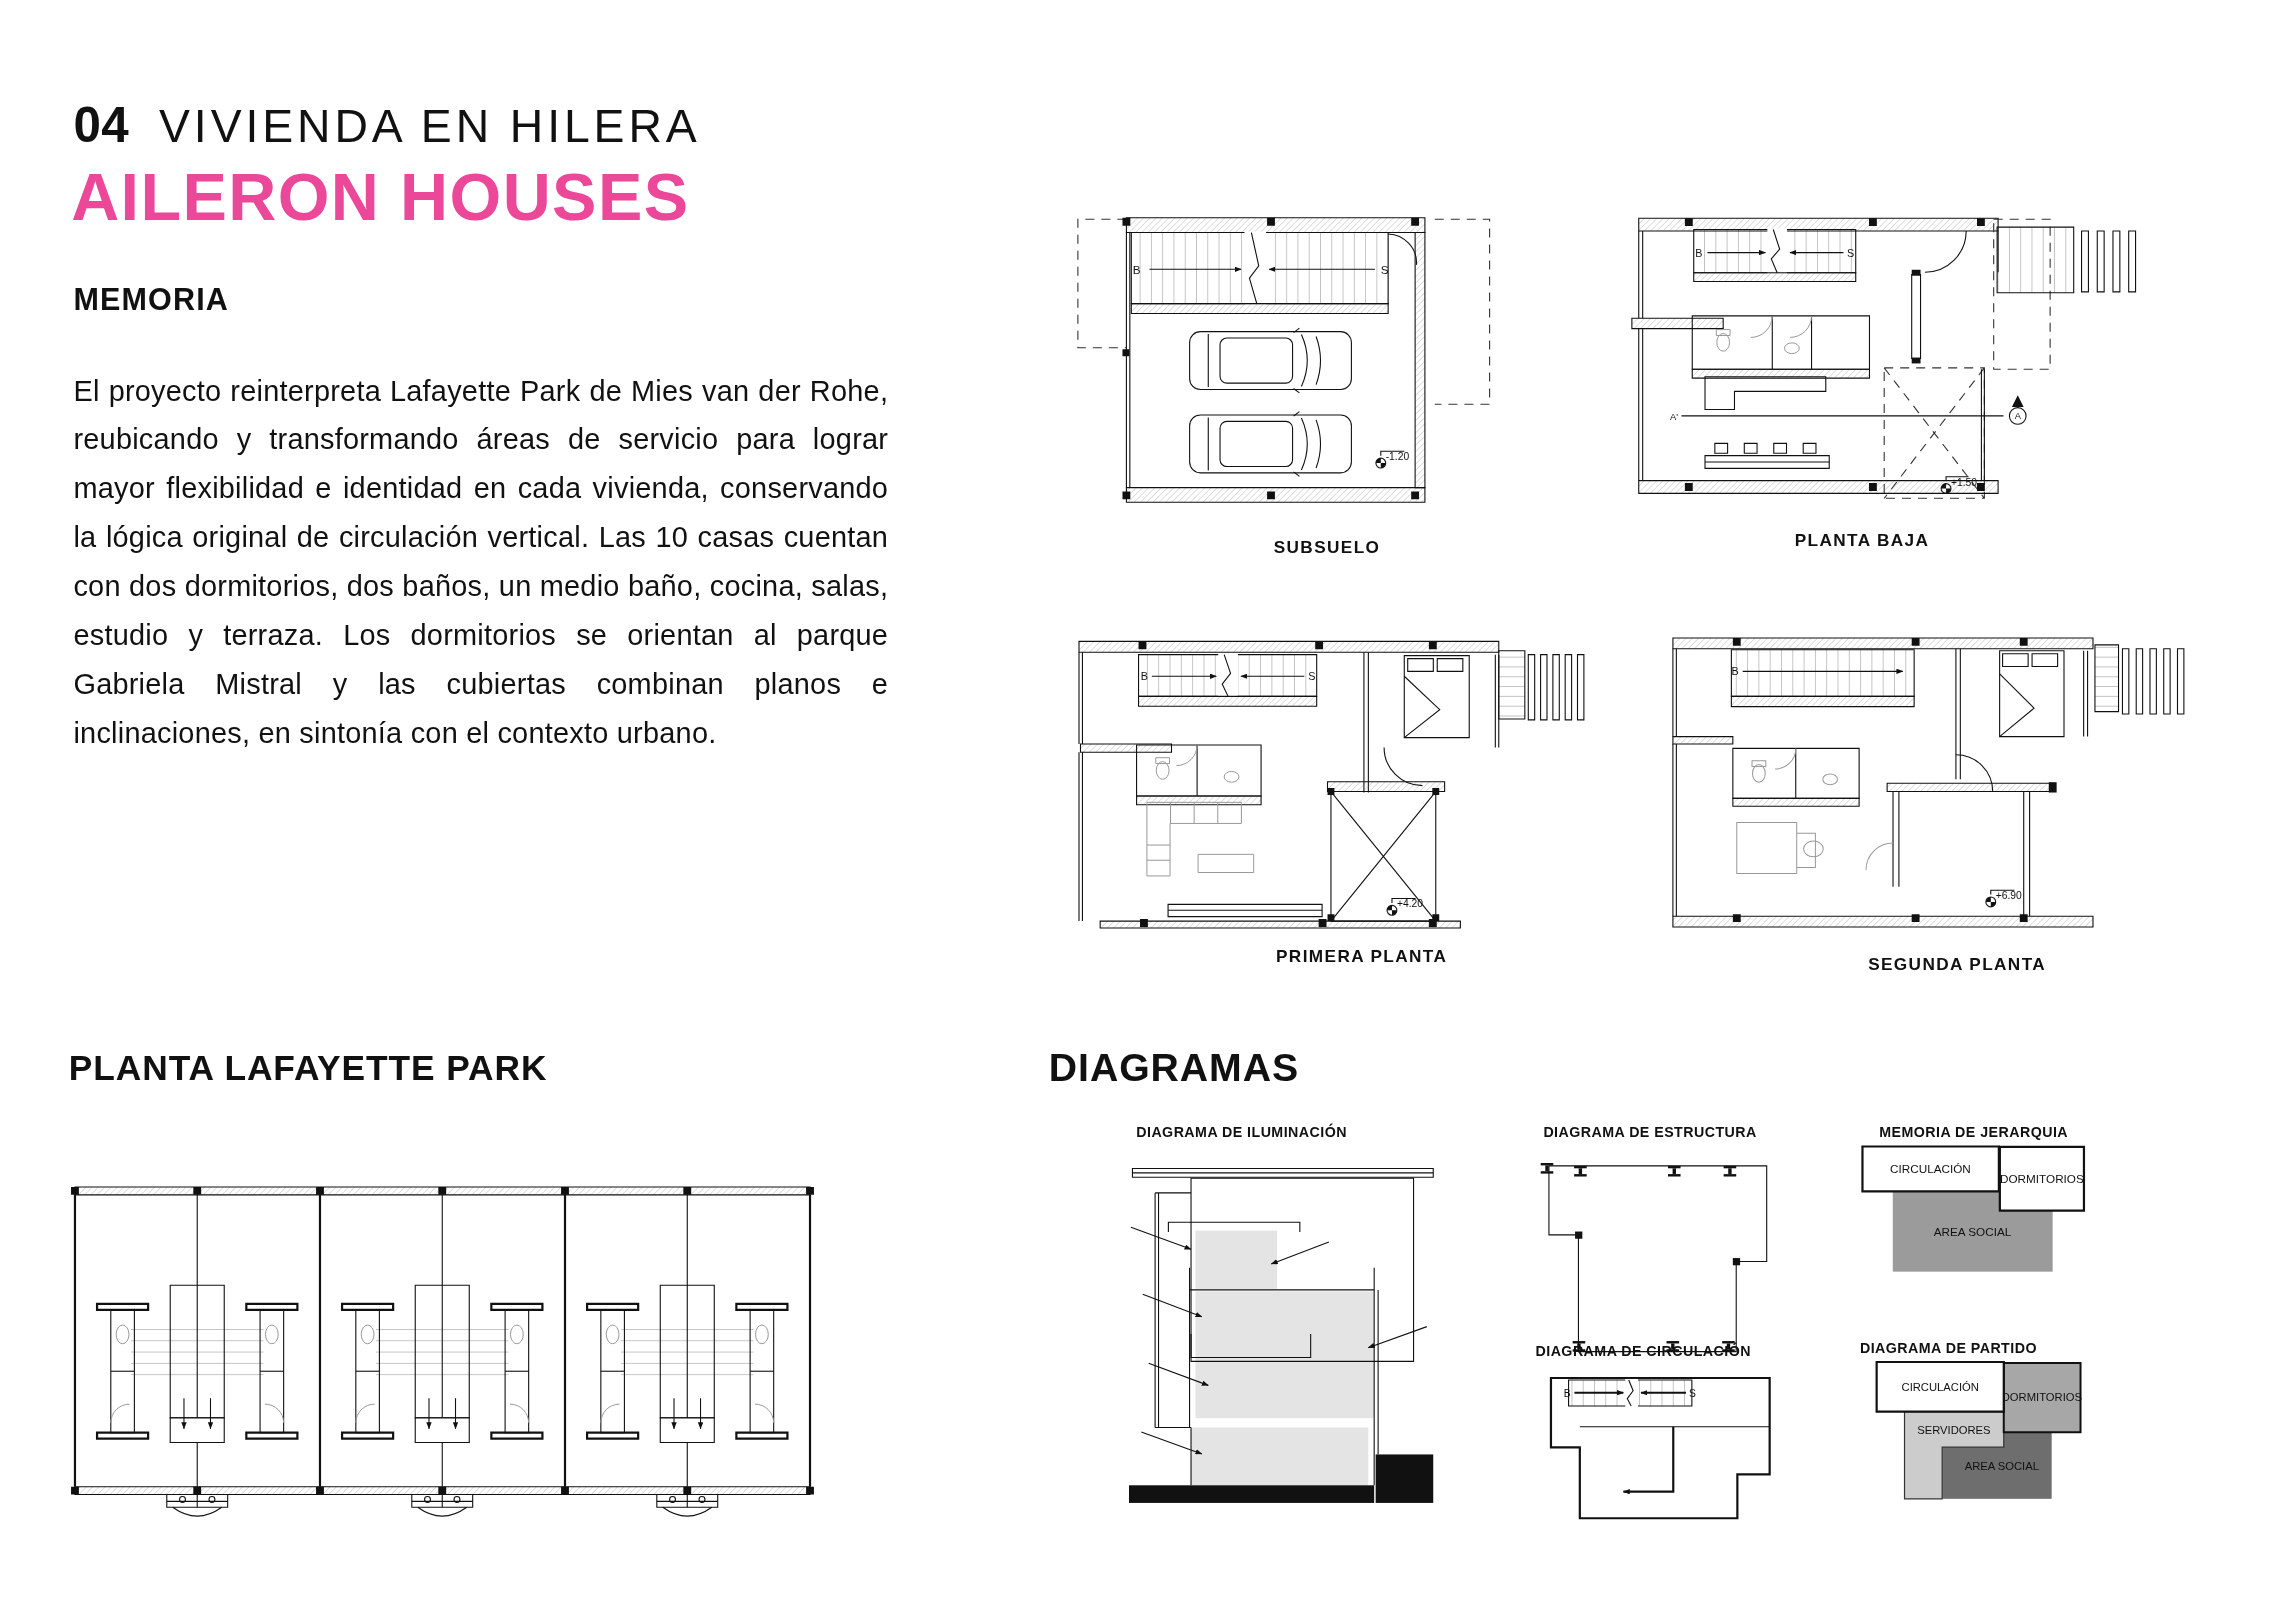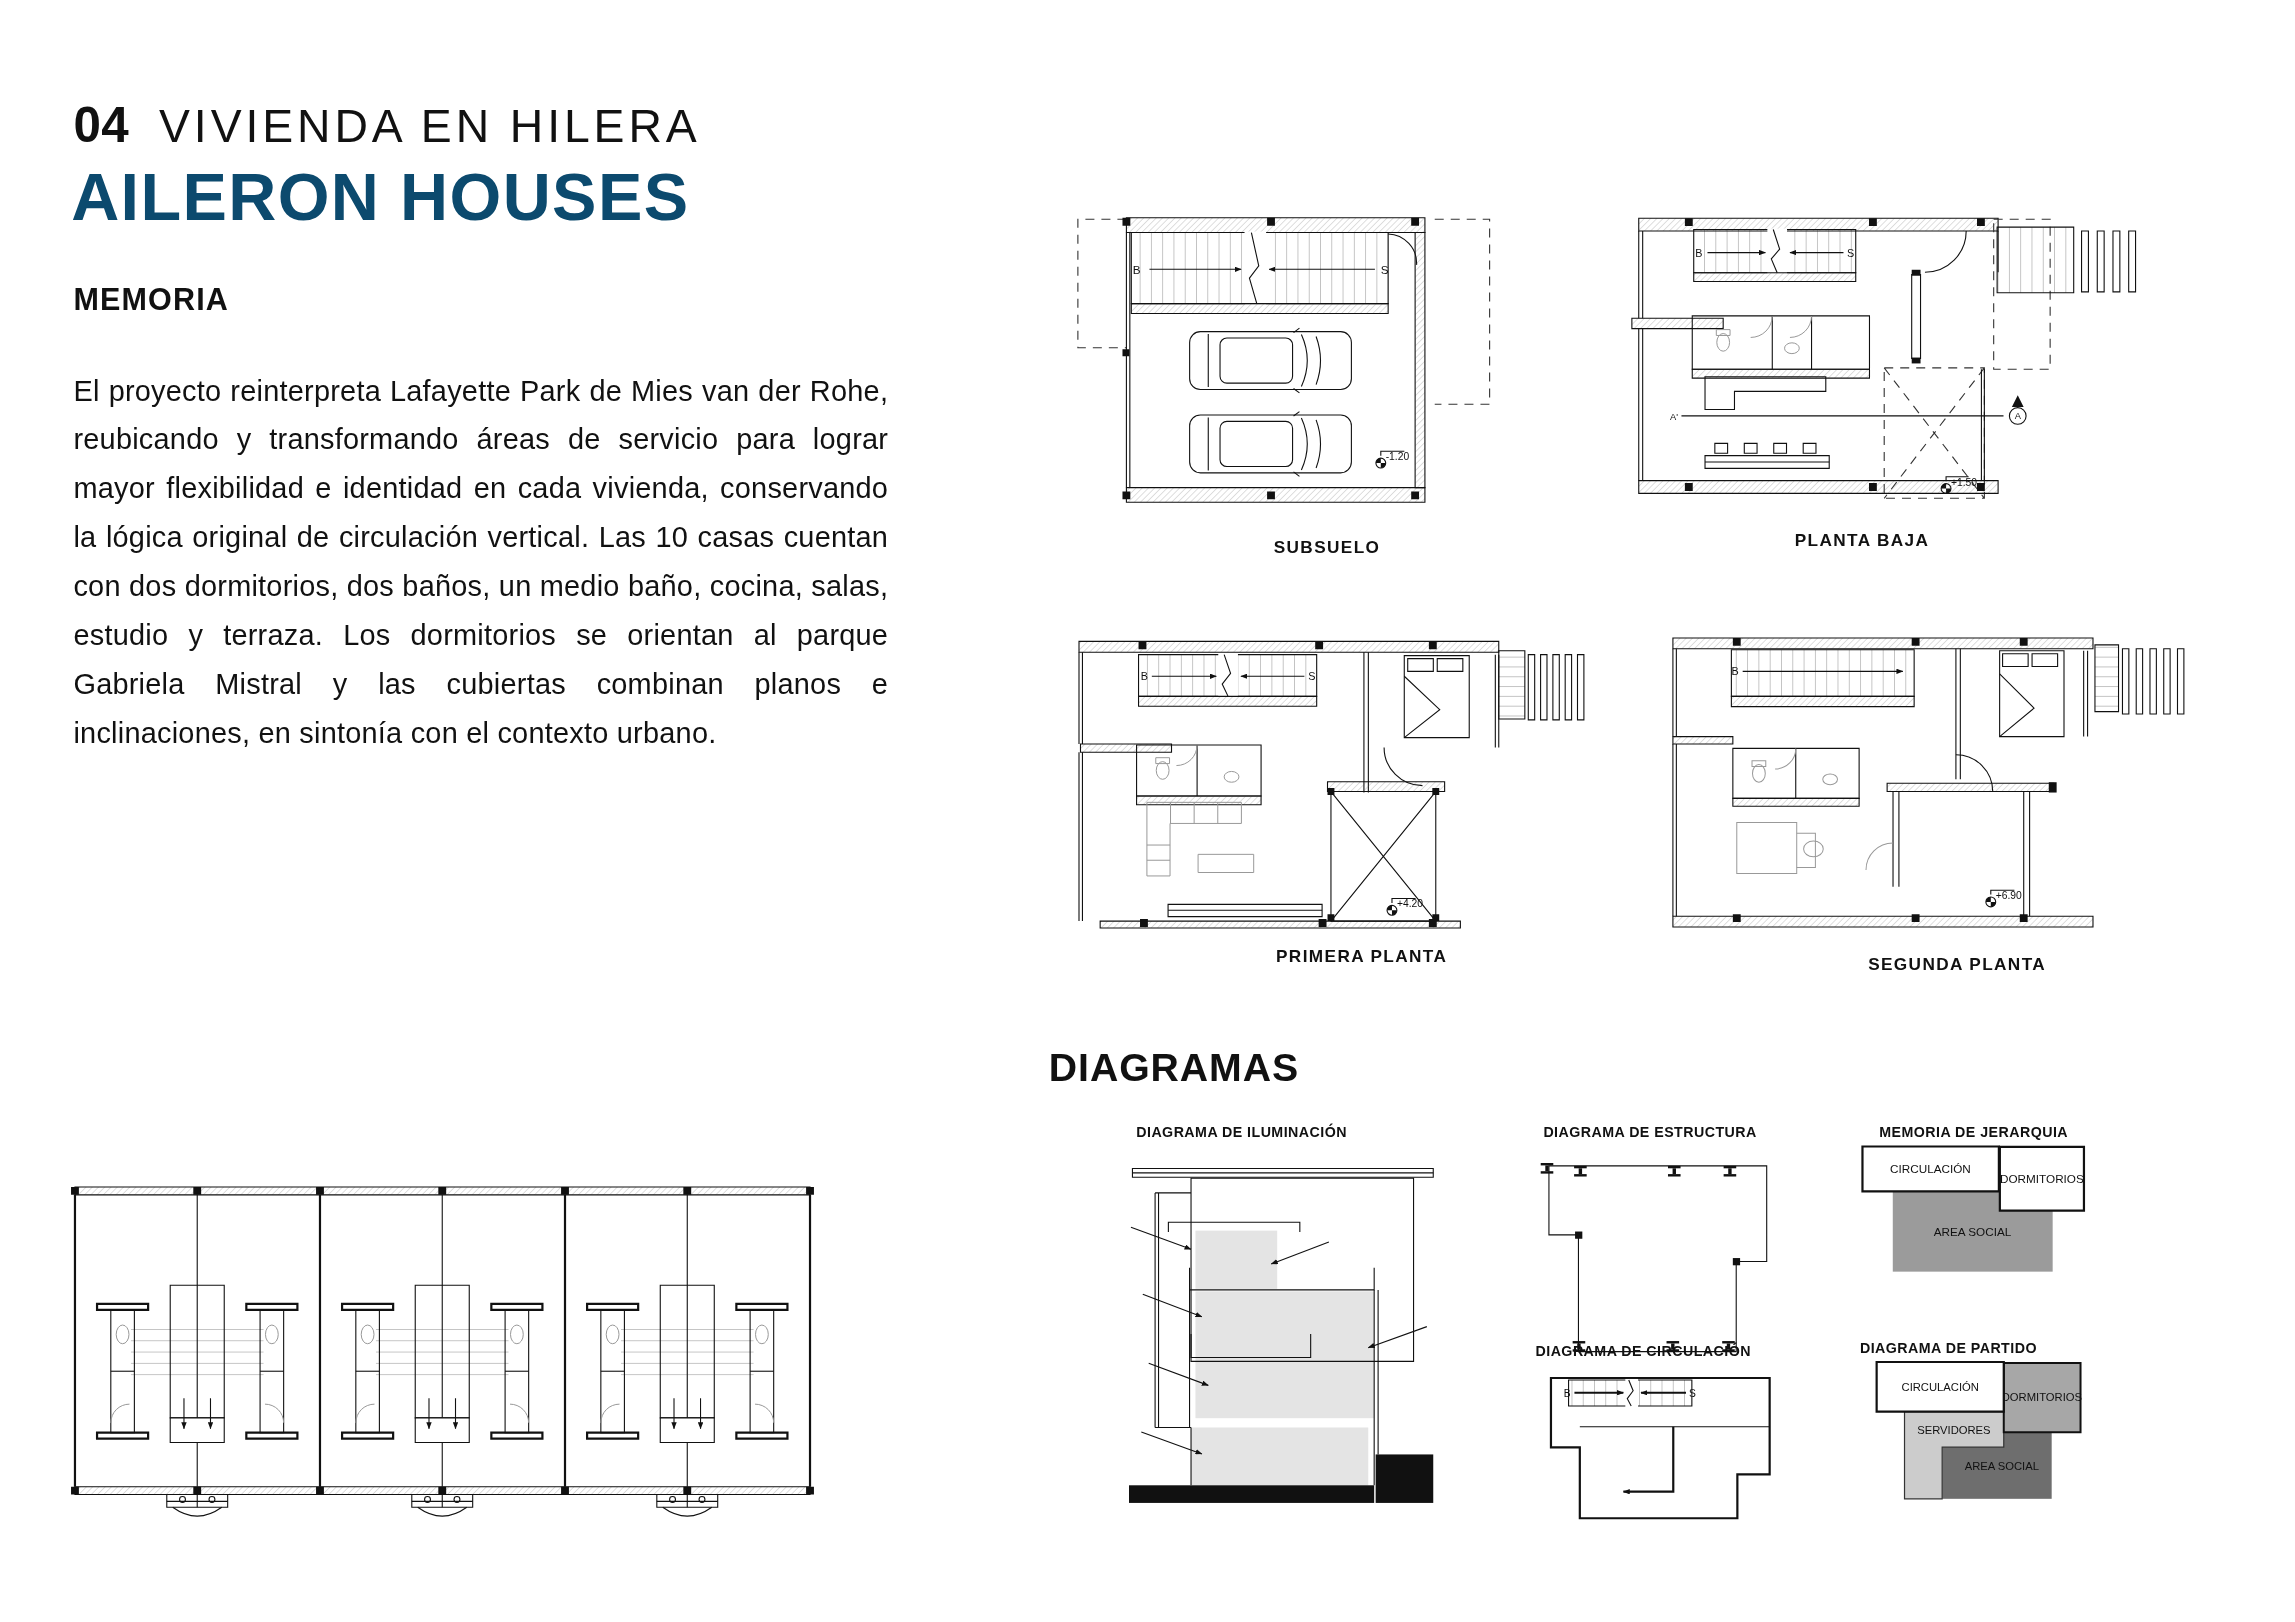--- a/index.html
+++ b/index.html
@@ -51,26 +51,27 @@
         <path class="ln" d="M38,5 V113 M228,6 Q252,59 228,112 M258,10 Q276,59 258,108"></path>
         <path class="ln" d="M212,2 l12,-9 M212,116 l12,9"></path>
       </g>
     </defs>
   </svg>
 
   <div class="abs" style="left:3.2%;top:5.9%;white-space:nowrap">
     <span class="num">04</span><span class="ttl">VIVIENDA EN HILERA</span>
   </div>
 
-  <div class="abs sub" style="left:3.1%;top:9.8%;color:#0c4a6e">AILERON HOUSES</div>
+  <div class="abs sub" style="left:3.1%;top:9.8%;color:#ec4899">AILERON HOUSES</div>
 
   <div class="abs hd2" style="left:3.2%;top:17.4%">MEMORIA</div>
 
   <div class="abs body-txt" style="left:3.2%;top:22.6%;width:35.5%">El proyecto reinterpreta Lafayette Park de Mies van der Rohe, reubicando y transformando áreas de servicio para lograr mayor flexibilidad e identidad en cada vivienda, conservando la lógica original de circulación vertical. Las 10 casas cuentan con dos dormitorios, dos baños, un medio baño, cocina, salas, estudio y terraza. Los dormitorios se orientan al parque Gabriela Mistral y las cubiertas combinan planos e inclinaciones, en sintonía con el contexto urbano.</div>
 
+  <div class="abs hd3" style="left:3.0%;top:64.6%">PLANTA LAFAYETTE PARK</div>
 
   <svg class="abs" style="left:3.2%;top:73.2%;width:32.2%;height:20.9%" viewBox="0 0 1505 690" preserveAspectRatio="none">
     <rect x="4" y="0" width="1497" height="16" class="htc"></rect>
     <rect x="4" y="0" width="1497" height="16" class="ln"></rect>
     <rect x="4" y="610" width="1497" height="16" class="htc"></rect>
     <rect x="4" y="610" width="1497" height="16" class="ln"></rect>
     <path class="l2" d="M4,16 V610 M503,16 V610 M1002,16 V610 M1501,16 V610"></path>
     <g>
       <path class="bk" d="M-4,0h16v16h-16z M245,0h16v16h-16z M495,0h16v16h-16z M744,0h16v16h-16z M994,0h16v16h-16z M1243,0h16v16h-16z M1493,0h16v16h-16z
                          M-4,610h16v16h-16z M245,610h16v16h-16z M495,610h16v16h-16z M744,610h16v16h-16z M994,610h16v16h-16z M1243,610h16v16h-16z M1493,610h16v16h-16z"></path>

